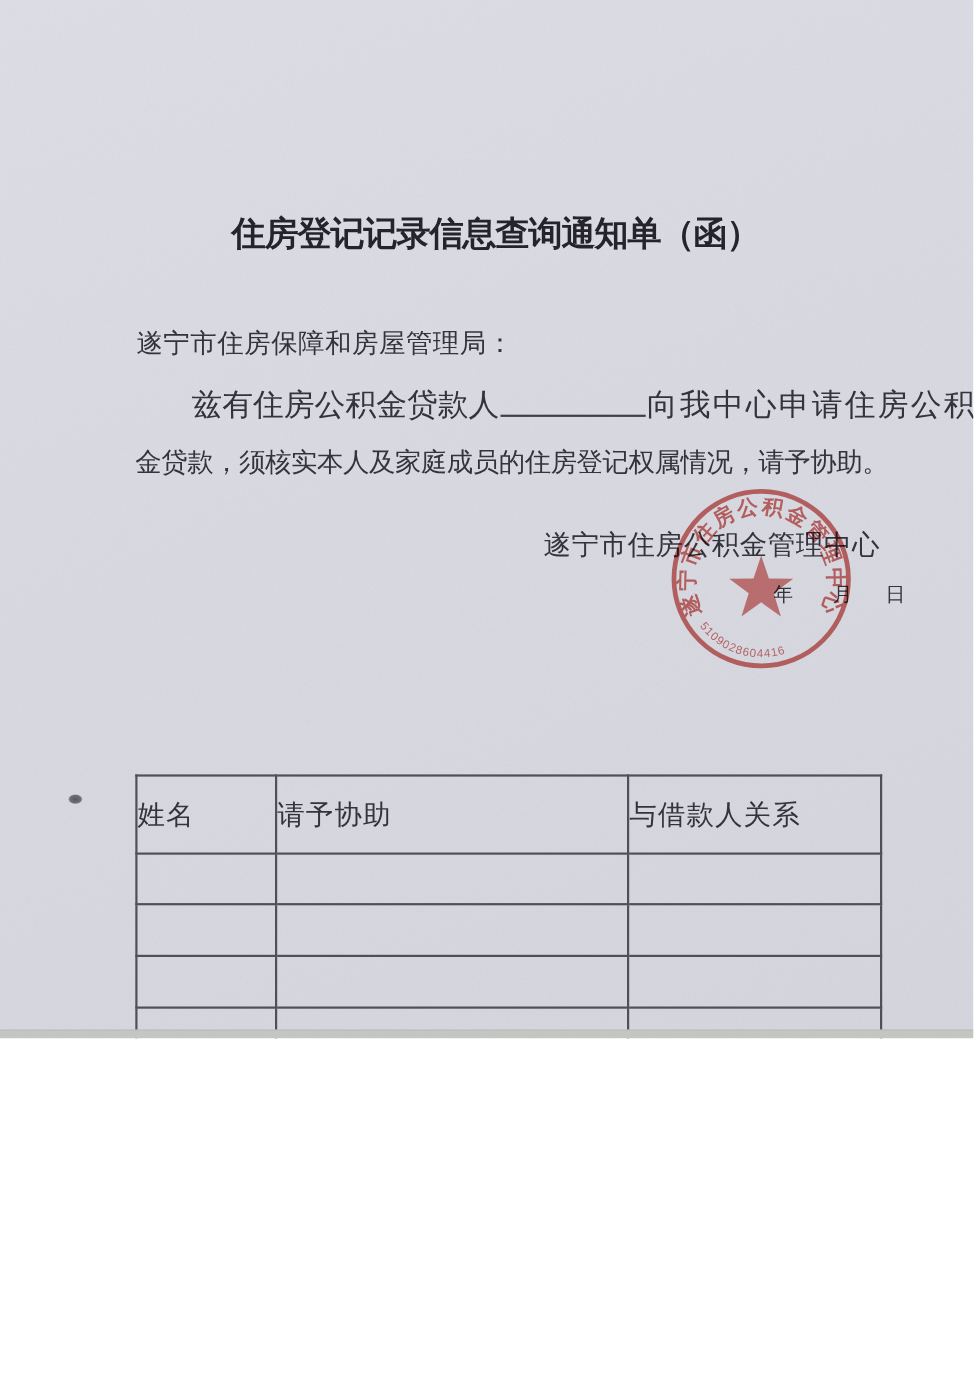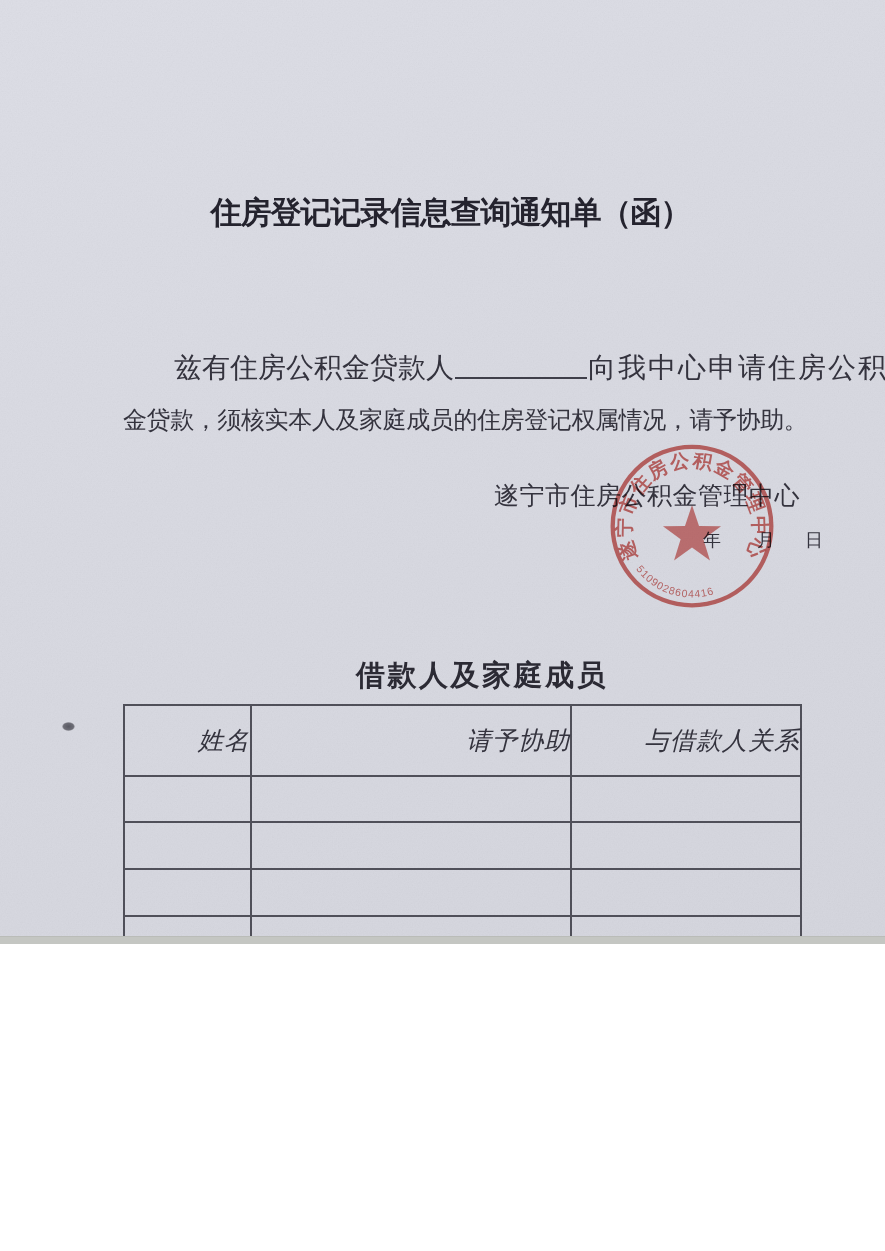--- a/index.html
+++ b/index.html
@@ -57,22 +57,22 @@
     font-family:"Liberation Sans","DejaVu Sans",sans-serif;
     font-size:29px;font-weight:bold;letter-spacing:2.5px;color:#2b2a34;
   }
   .borrowers-table{
     position:absolute;left:123px;top:704px;
     width:677px;height:306px;
     border-collapse:collapse;table-layout:fixed;
   }
   .borrowers-table td{
     border:2px solid #50505a;
-    font-size:25px;text-align:right;vertical-align:middle;
-    color:#34333e;padding:0;font-style:italic;
+    font-size:25px;text-align:left;vertical-align:middle;
+    color:#34333e;padding:0;
   }
   .borrowers-table tr.head td{height:66px;letter-spacing:1px;}
   .borrowers-table tr.data td{height:43px;}
   .col-name{width:127px;}
   .col-id{width:320px;}
   .col-rel{width:230px;}
 
   .ink-smudge{
     position:absolute;left:62px;top:722px;width:13px;height:9px;
     background:radial-gradient(ellipse at center,#3a3a44 0%,#55555f 55%,transparent 75%);
@@ -83,20 +83,21 @@
     background:#c4c6c2;border-top:1px solid #babcb8;
   }
 </style>
 </head>
 <body>
 
 <div class="page">
 
   <div class="doc-title">住房登记记录信息查询通知单（函）</div>
 
+  <div class="addressee">遂宁市住房保障和房屋管理局：</div>
 
   <div class="body-line1"><span>兹有住房公积金贷款人</span><span class="blank-underline"></span><span class="suffix">向我中心申请住房公积</span></div>
 
   <div class="body-line2">金贷款，须核实本人及家庭成员的住房登记权属情况，请予协助。</div>
 
   <div class="signature-org">遂宁市住房公积金管理中心</div>
 
   <div class="date-line"><span>年</span><span class="gap1"></span><span>月</span><span class="gap2"></span><span>日</span></div>
 
   <svg class="seal" viewBox="0 0 180 180" xmlns="http://www.w3.org/2000/svg">
@@ -107,21 +108,20 @@
     <circle cx="90" cy="88" r="83" fill="none" stroke="#c8423d" stroke-width="4.5" opacity=".9"></circle>
     <path d="M0,-32 L7.35,-10.11 L30.4,-9.9 L11.89,3.86 L18.8,25.9 L0,12.5 L-18.8,25.9 L-11.89,3.86 L-30.4,-9.9 L-7.35,-10.11 Z" transform="translate(90,98)" fill="#cd4a45" opacity=".82"></path>
     <text font-size="20" letter-spacing="2" fill="#c8423d" opacity=".9" font-family="Liberation Sans, sans-serif" font-weight="bold">
       <textPath href="#arcTop" startOffset="4">遂宁市住房公积金管理中心</textPath>
     </text>
     <text font-size="11" letter-spacing="1" fill="#c8423d" opacity=".85" font-family="Liberation Sans, sans-serif">
       <textPath href="#arcBottom" startOffset="6">5109028604416</textPath>
     </text>
   </svg>
 
-  <div class="table-heading">借款人及家庭成员</div>
 
   <table class="borrowers-table">
     <colgroup>
         <col class="col-name">
         <col class="col-id">
         <col class="col-rel">
       </colgroup>
     <tbody>
       <tr class="head">
         <td>姓名</td>

